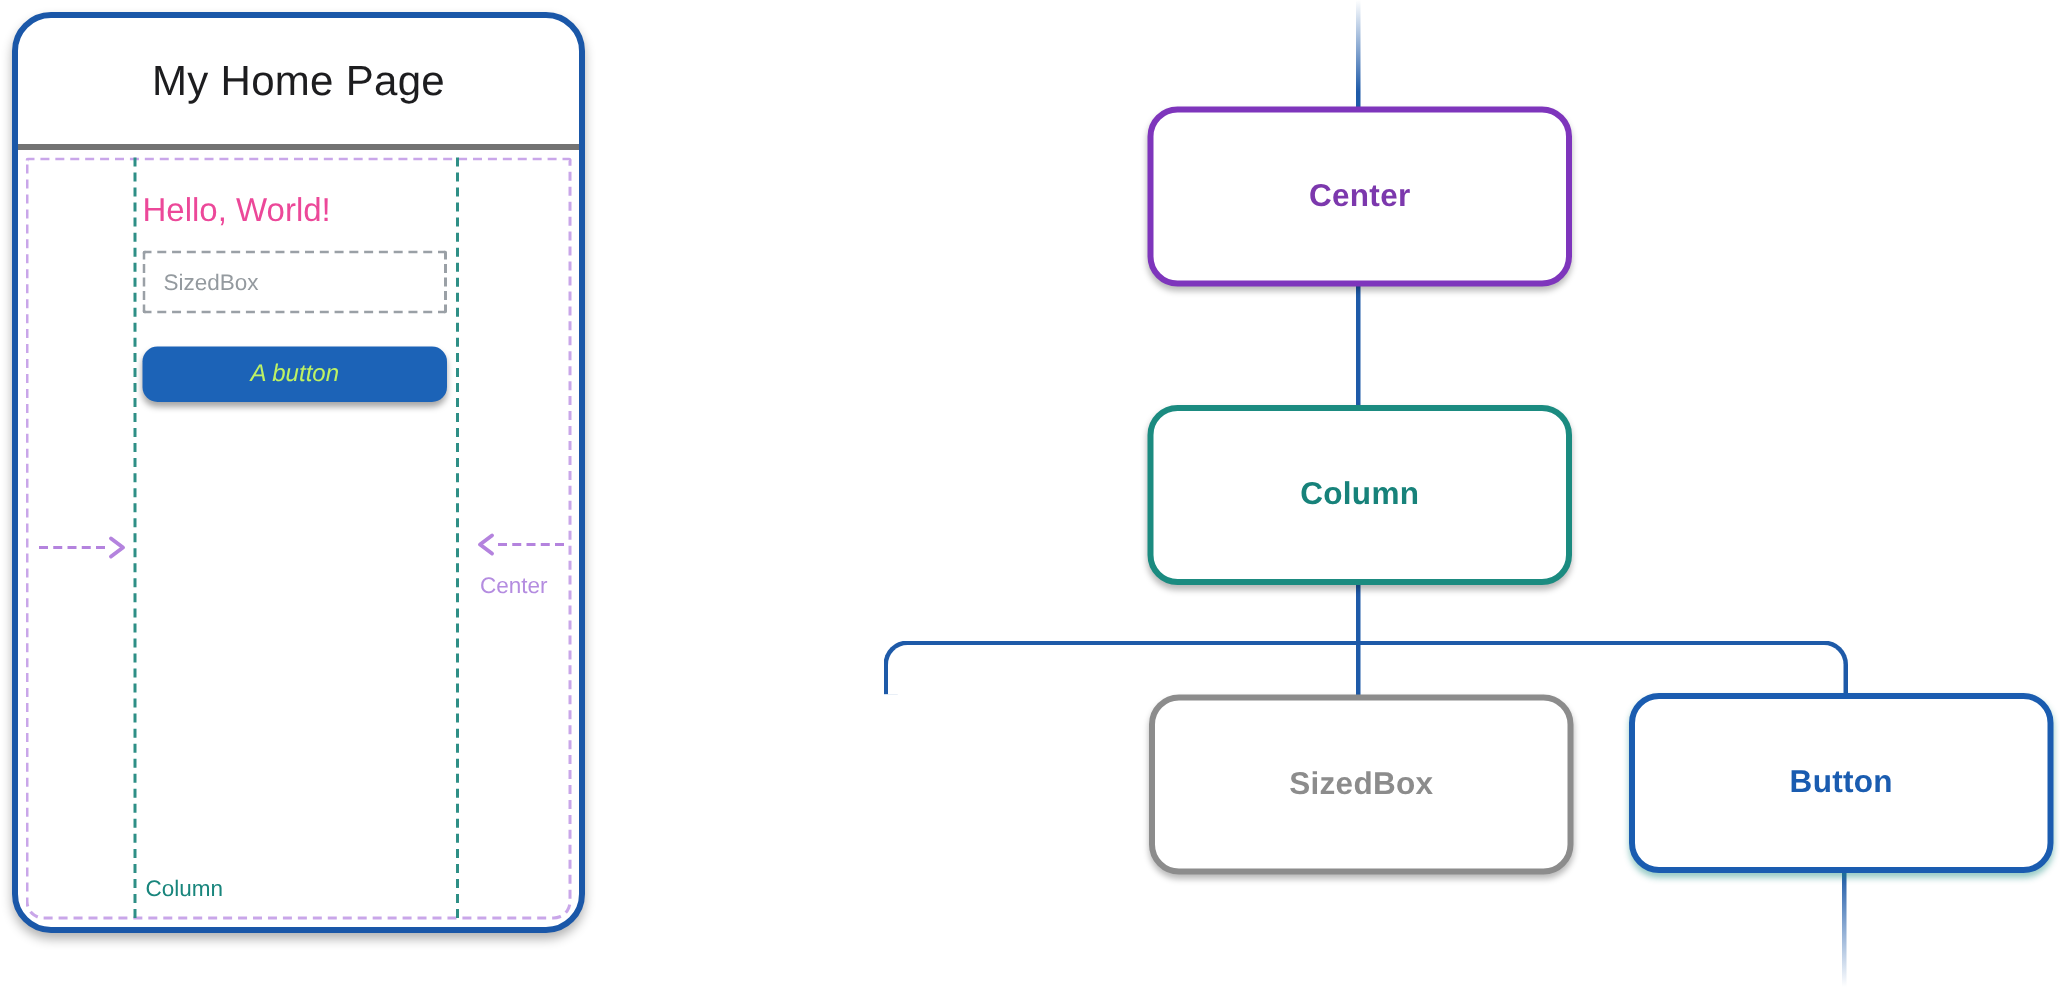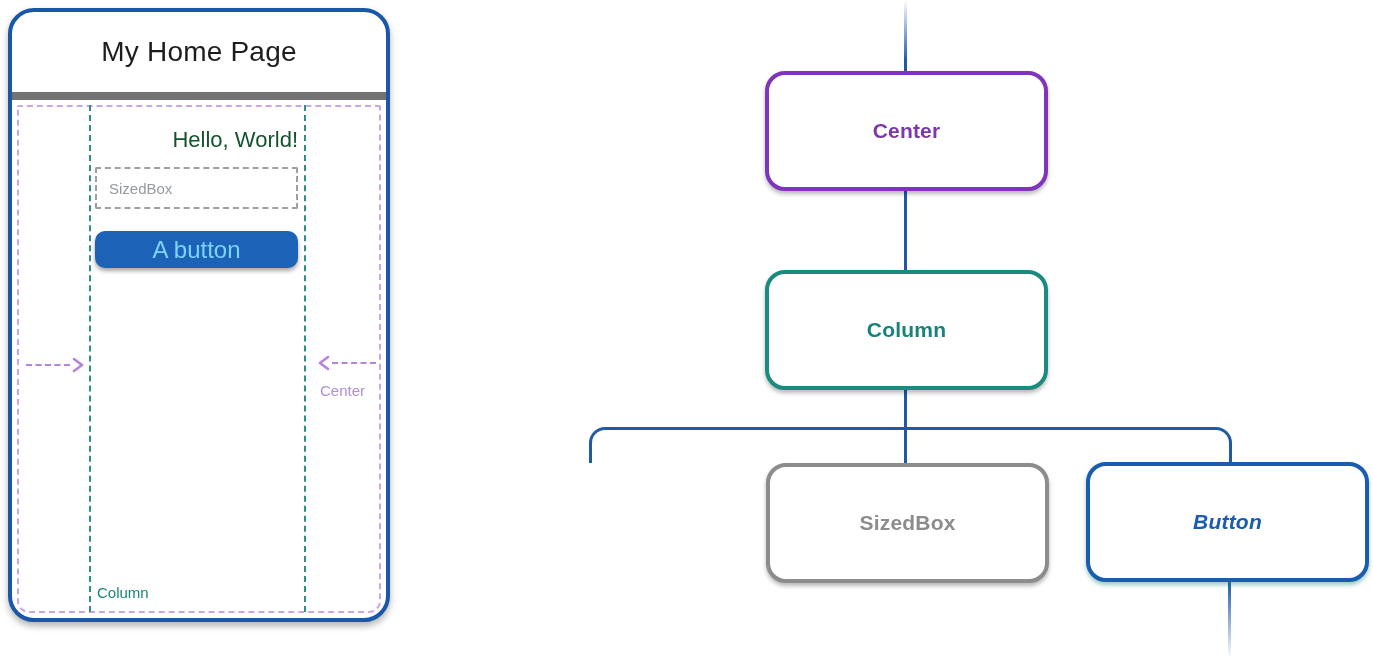--- a/index.html
+++ b/index.html
@@ -8,48 +8,48 @@
   .stage { position: absolute; left: 0; top: 0; width: 1373px; height: 668px; }
 
   
   .phone-frame {
     position: absolute; left: 8px; top: 8px; width: 382px; height: 614px;
     background: #ffffff; border: 4px solid #1A57A8; border-radius: 26px;
     box-shadow: 0 4px 7px rgba(0,0,0,0.30);
     overflow: hidden; display: flex; flex-direction: column;
   }
   .phone-header {
-    height: 88px; flex: 0 0 auto; border-bottom: 8px solid #737373;
+    height: 88px; flex: 0 0 auto; border-bottom: 4px solid #737373;
     display: flex; align-items: center; justify-content: center;
   }
   .phone-title { font-size: 28px; font-weight: 500; color: #1d1d1f; letter-spacing: 0.2px; }
   .phone-body { position: relative; flex: 1 1 auto; }
 
   .center-dashed-rect {
     position: absolute; left: 5px; right: 5px; top: 5px; bottom: 5px;
     border: 2px dashed #C9A6E9; border-radius: 2px 2px 12px 12px;
   }
   .column-dashed-line { position: absolute; top: 5px; bottom: 6px; width: 0;
     border-left: 2px dashed #2E8F86; }
   .column-line-left  { left: 77px; }
   .column-line-right { left: 292px; }
 
   .phone-content { position: absolute; left: 83px; top: 27px; width: 203px; }
-  .hello-text { font-size: 22px; color: #14532d; text-align: right; margin-bottom: 14px; }
+  .hello-text { font-size: 22px; color: #ec4899; text-align: left; margin-bottom: 14px; }
   .sizedbox-rect {
     height: 42px; border: 2px dashed #9AA0A6; border-radius: 2px;
     display: flex; align-items: center; padding-left: 12px; margin-bottom: 22px;
   }
   .sizedbox-text { font-size: 15px; color: #949A9F; }
   .phone-button {
     height: 37px; background: #1C63B7; border: none; border-radius: 10px;
     width: 100%; display: flex; align-items: center; justify-content: center;
     box-shadow: 0 3px 4px rgba(0,0,0,0.35); cursor: default;
   }
-  .phone-button-label { color: #7dd3fc; font-size: 24px; }
+  .phone-button-label { color: #bef264; font-size: 16px; font-style: italic; }
 
   .guide-arrow { position: absolute; display: flex; align-items: center; }
   .guide-arrow .dash { width: 44px; height: 0; border-top: 2px dashed #B483DE; }
   .arrow-left-group  { left: 14px;  top: 256px; }
   .arrow-right-group { left: 305px; top: 254px; }
   .annotation { position: absolute; font-size: 15px; }
   .annotation-center { color: #B48CE0; left: 308px; top: 282px; }
   .annotation-column { color: #18857C; left: 85px;  top: 484px; }
 
   
@@ -61,21 +61,21 @@
   .tree-node .node-label { font-size: 21px; font-weight: 700; letter-spacing: 0.2px; }
   .node-center   { left: 765px;  top: 71px;  border: 4px solid #7E35BC; }
   .node-center .node-label { color: #7C38AD; }
   .node-column   { left: 765px;  top: 270px; border: 4px solid #1B8B80; }
   .node-column .node-label { color: #17827A; }
   .node-text     { left: 448px;  top: 462px; border: 4px solid #1A5CB0; }
   .node-text .node-label { color: #1A5CB0; }
   .node-sizedbox { left: 766px;  top: 463px; border: 4px solid #8C8C8C; }
   .node-sizedbox .node-label { color: #8C8C8C; }
   .node-button   { left: 1086px; top: 462px; border: 4px solid #1A5CB0;
-                   box-shadow: 0 3px 4px rgba(27,139,128,0.45); font-style: italic; }
+                   box-shadow: 0 3px 4px rgba(27,139,128,0.45); }
   .node-button .node-label { color: #1A5CB0; }
 
   .edge { position: absolute; background: #1E5AA8; }
   .edge-v { width: 3px; }
   .edge-top-fade { left: 904px; top: 0; height: 72px;
     background: linear-gradient(to bottom, rgba(30,90,168,0), #1E5AA8 85%); }
   .edge-center-column { left: 904px; top: 190px; height: 81px; }
   .edge-column-bus { left: 904px; top: 389px; height: 75px; }
   .edge-bus {
     position: absolute; left: 589px; top: 427px; width: 643px; height: 36px;

